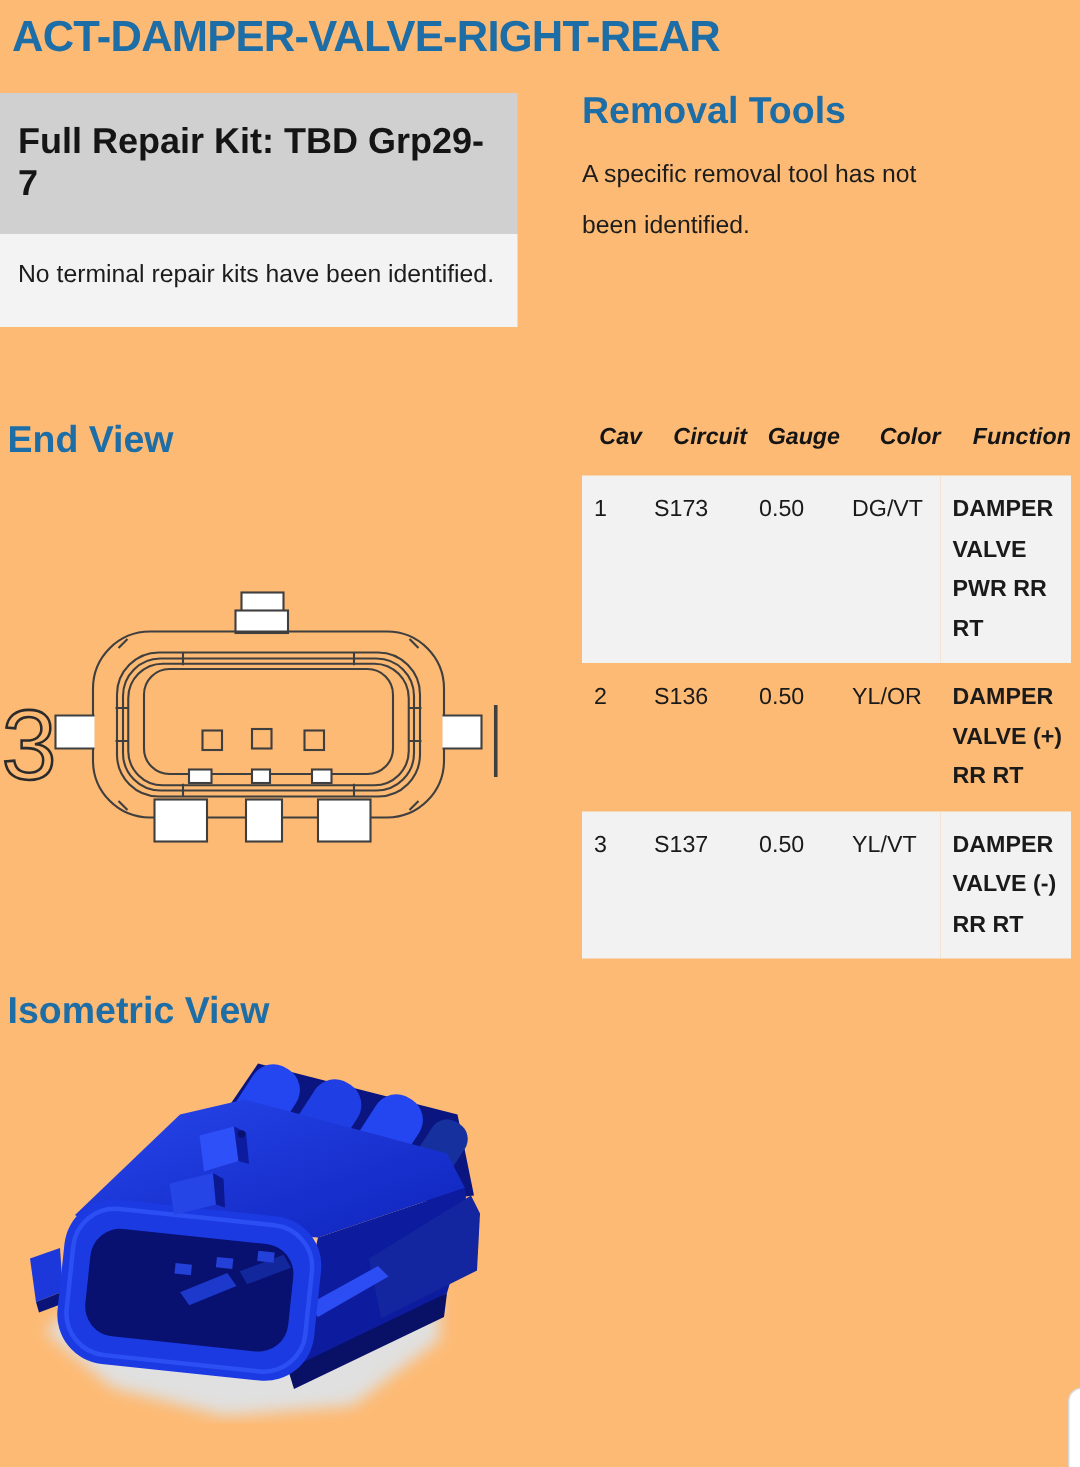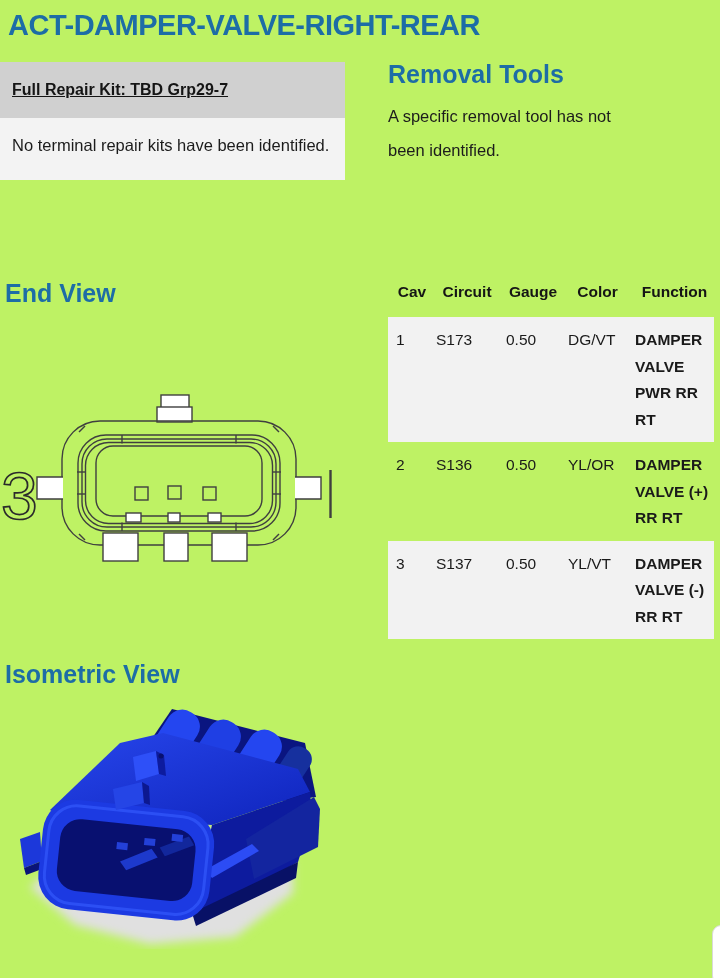--- a/index.html
+++ b/index.html
@@ -1,30 +1,30 @@
 <!DOCTYPE html>
 <html><head>
 <meta charset="utf-8">
 <style>
   * { margin:0; padding:0; box-sizing:border-box; }
   html,body { background:#fff; }
   body { font-family:"Liberation Sans", sans-serif; color:#1c1c1c; }
-  .canvas { position:relative; width:720px; height:978px; background:#bef264; overflow:hidden; }
+  .canvas { position:relative; width:720px; height:978px; background:#fdba74; overflow:hidden; }
 
   .page-title {
     position:absolute; top:9px; left:8px;
     font-size:29px; font-weight:bold; letter-spacing:-0.5px;
     color:#1d6da6;
   }
 
   
   .kit-card { position:absolute; top:62px; left:0; width:345px; }
   .kit-header {
     background:#d0d0d0; padding:19px 12px;
-    font-size:16px; font-weight:bold; color:#151515;text-decoration:underline;
+    font-size:24px; font-weight:bold; color:#151515;
   }
   .kit-body {
     background:#f3f3f3; padding:14px 12px 22px 12px;
     font-size:16.5px; line-height:26px; color:#1c1c1c;
   }
 
   .sec-heading { font-size:25px; font-weight:bold; color:#1d6da6; position:absolute; }
   .h-endview   { top:279px; left:5px; }
   .h-iso       { top:660px; left:5px; }
   .h-removal   { top:60px;  left:388px; }
@@ -36,22 +36,22 @@
   }
 
   .fig-endview { position:absolute; top:388px; left:0; width:345px; height:186px; }
   .fig-iso     { position:absolute; top:697px; left:0; width:345px; height:252px; }
   .fig-endview svg, .fig-iso svg { display:block; width:100%; height:100%; }
 
   
   .pin-table-wrap { position:absolute; top:272px; left:388px; width:326px; }
   table.pin-table { border-collapse:collapse; table-layout:fixed; width:326px; font-size:15.5px; }
   table.pin-table th {
-    text-align:center; font-weight:bold; color:#151515;
-    padding:10px 0 15px 8px; line-height:20px;
+    text-align:right; font-weight:bold; color:#151515;
+    padding:10px 0 15px 8px; line-height:20px;font-style:italic;
   }
   table.pin-table td {
     vertical-align:top; text-align:left;
     padding:10px 0 9px 8px; line-height:26.5px; color:#1a1a1a;
   }
   table.pin-table td.fn { width:73px; padding-right:0;font-weight:bold; }
   tr.striped td { background:#f2f2f2; }
 
   
   .scroll-pill {

